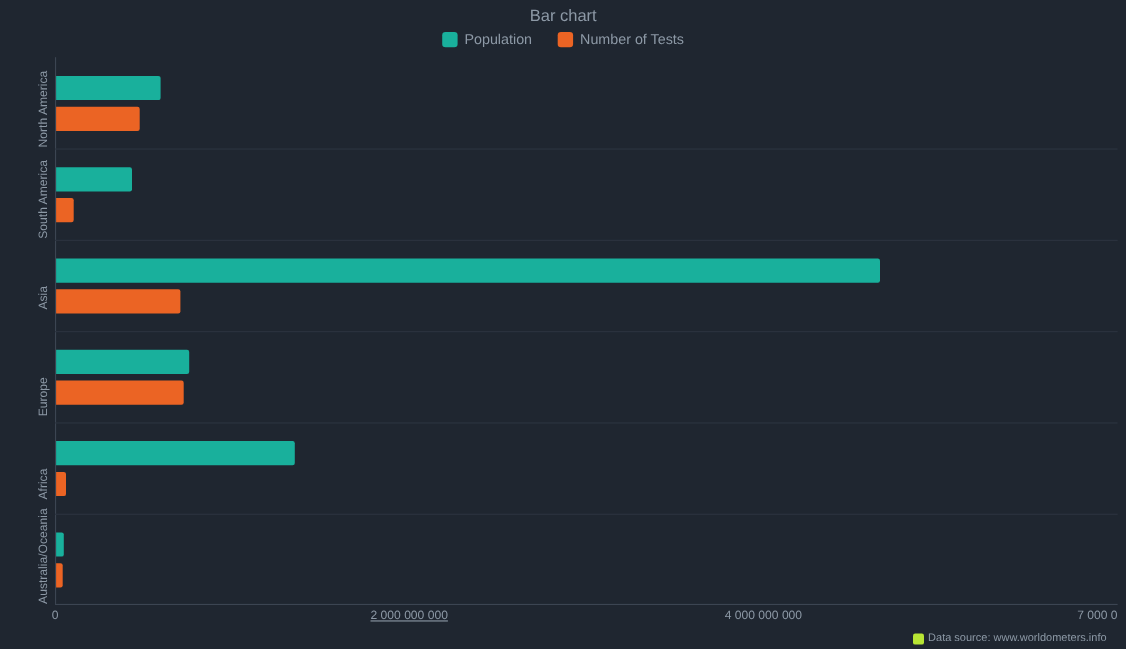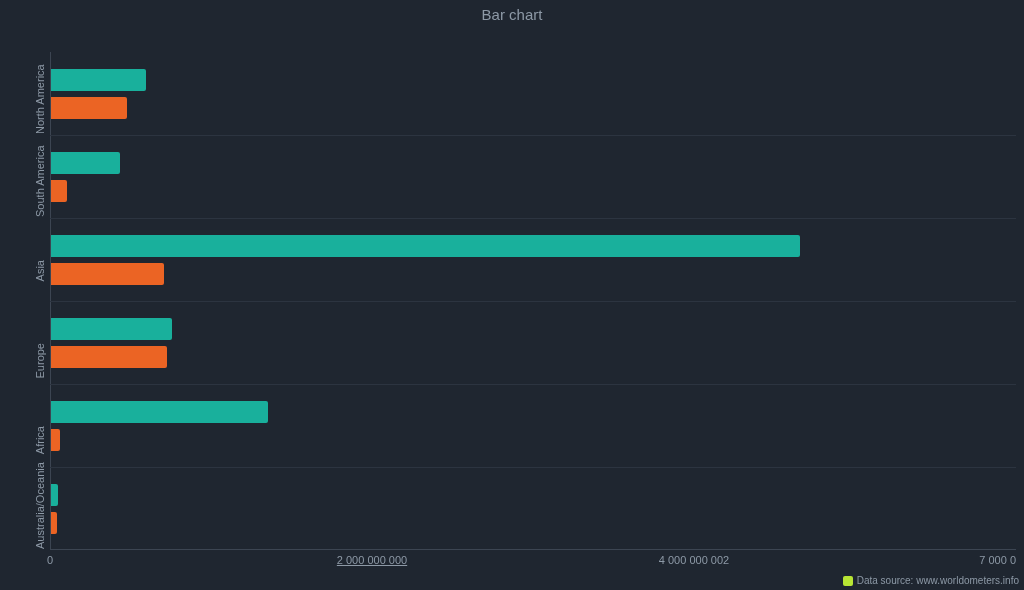--- a/index.html
+++ b/index.html
@@ -99,21 +99,21 @@
   }
   .xaxis .xt {
     position: absolute;
     transform: translateX(-50%);
     top: 2px;
     white-space: nowrap;
   }
 
   .credit {
     position: absolute;
-    right: 5px;
+    right: 18px;
     bottom: 4px;
     font-size: 10px;
     color: #8d99a6;
     display: flex;
     align-items: center;
     justify-content: space-between;
   }
   .credit .sq {
     width: 10px; height: 10px;
     background: #b8e534;
@@ -121,20 +121,30 @@
     border-radius: 2px;
   }
 </style>
 </head>
 <body>
 
 <div class="chart-wrap">
 
   <div class="title">Bar chart</div>
 
+  <div class="legend">
+    <span class="item">
+      <span class="swatch" style="background:#19b09c"></span>
+      <span>Population</span>
+    </span>
+    <span class="item">
+      <span class="swatch" style="background:#eb6424"></span>
+      <span>Number of Tests</span>
+    </span>
+  </div>
 
   <div class="ylabels">
       <div class="yl" style="top: 35.5px;">North America</div>
       <div class="yl" style="top: 118.5px;">South America</div>
       <div class="yl" style="top: 201.5px;">Asia</div>
       <div class="yl" style="top: 284.5px;">Europe</div>
       <div class="yl" style="top: 367.5px;">Africa</div>
       <div class="yl" style="top: 450.5px;">Australia/Oceania</div>
     </div>
 
@@ -168,21 +178,21 @@
       <div class="cat" style="top: 415px; height: 83px;">
         <div class="sep"></div>
         <div class="bar pop" style="top: 16.5px; width: 6.762px;"></div>
         <div class="bar tests" style="top: 44.5px; width: 6.44px;"></div>
       </div>
     </div>
 
   <div class="xaxis">
       <div class="xt" style="left: 0px;">0</div>
       <div class="xt" style="left: 322px; text-decoration: underline;">2 000 000 000</div>
-      <div class="xt" style="left: 644px;">4 000 000 002</div>
+      <div class="xt" style="left: 644px;">4 000 000 000</div>
       <div class="xt" style="right: 0px; transform: none;">7 000 0</div>
     </div>
 
   <div class="credit">
     <span class="sq"></span>
     <span>Data source: www.worldometers.info</span>
   </div>
 </div>
 
 </body></html>

